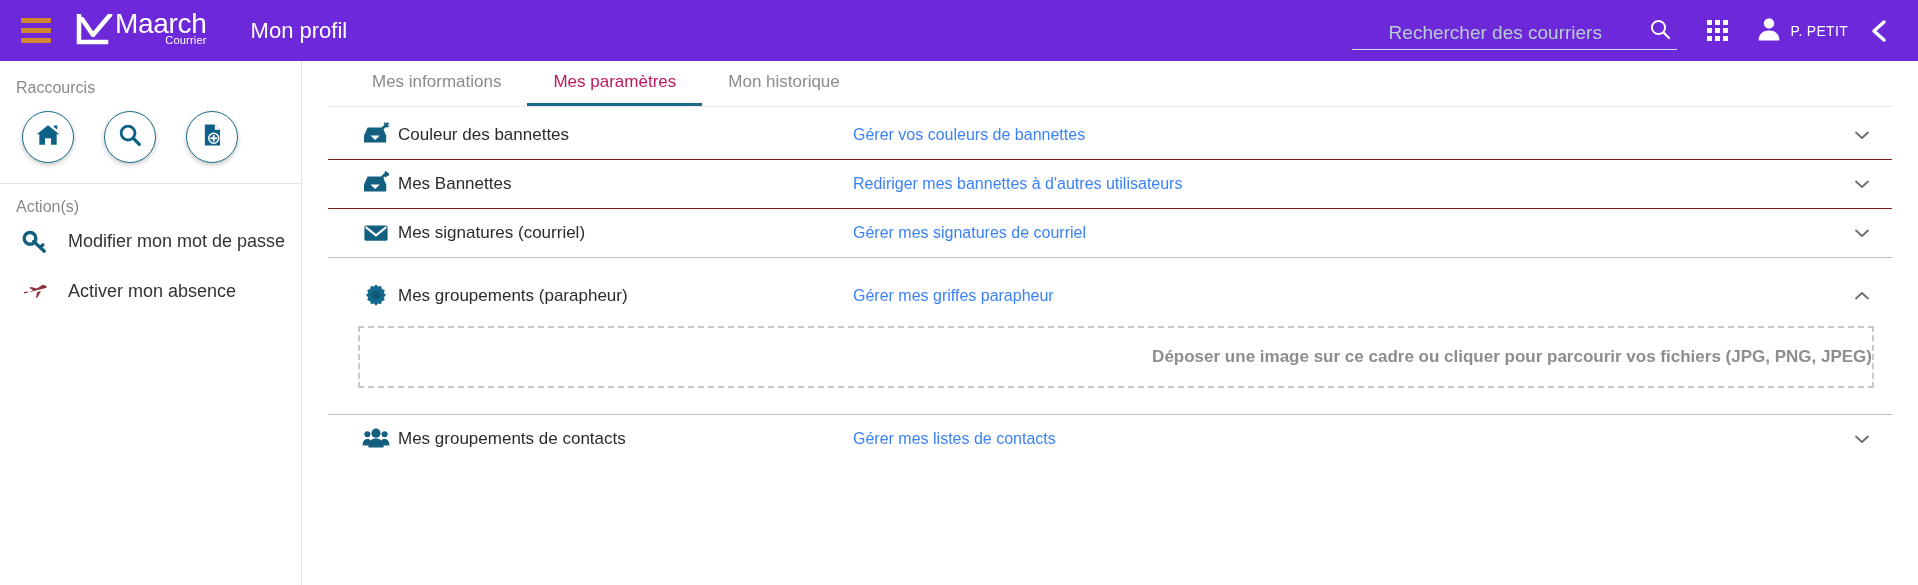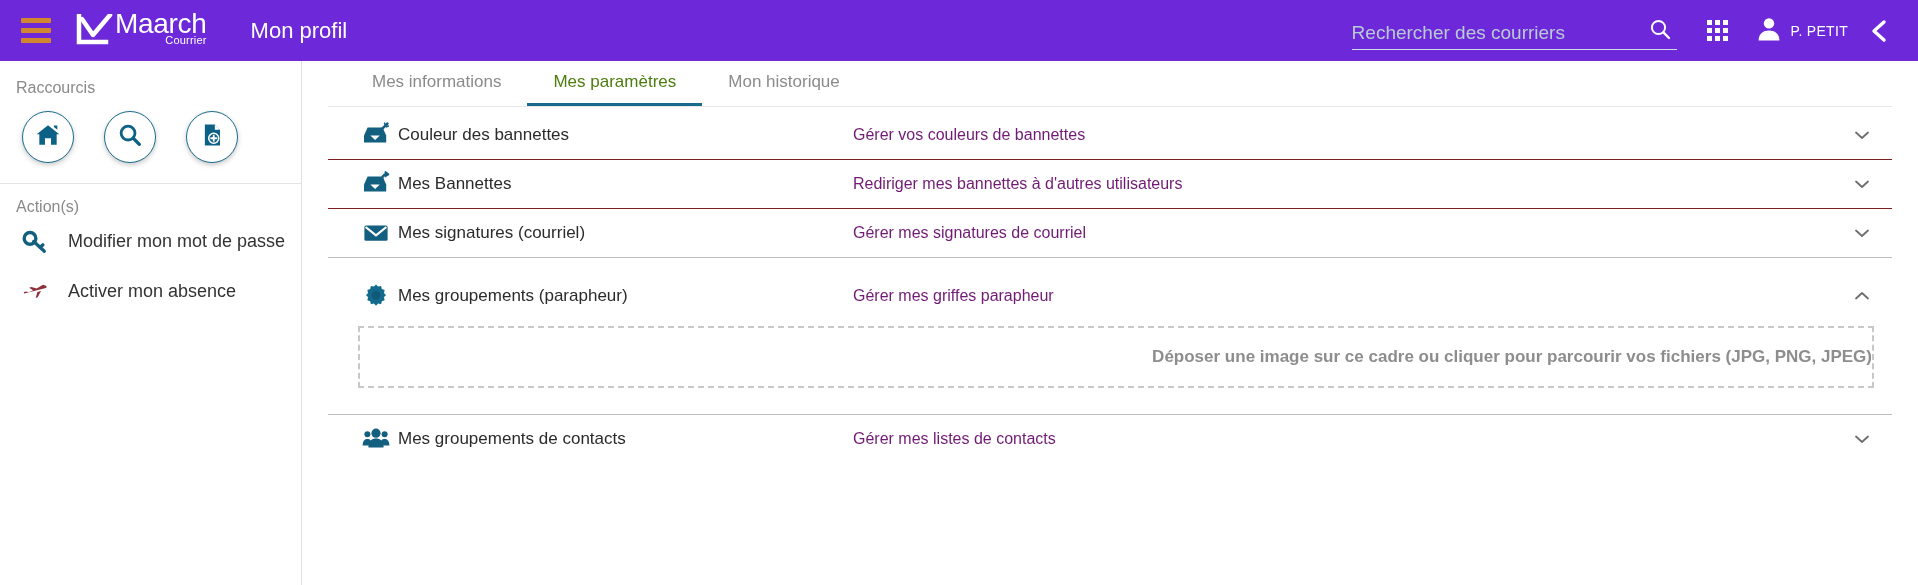--- a/index.html
+++ b/index.html
@@ -75,20 +75,21 @@
     padding-bottom: 3px;
   }
   .search-input {
     flex: 1 1 auto;
     background: transparent;
     border: none; outline: none;
     color: #ffffff;
     font-size: 19px;
     font-family: inherit;
     padding: 0 4px 2px 0;
+    margin-left: 37px;
   }
   .search-input::placeholder { color: #b9ccd6; opacity: 1; }
   .icon-btn {
     display: inline-flex;
     align-items: center; justify-content: center;
     cursor: pointer;
     flex: 0 0 auto;
   }
   .search-icon-btn { width: 34px; height: 34px; margin-left: 2px; }
   .apps-btn { width: 46px; height: 40px; margin-left: 18px; }
@@ -180,21 +181,21 @@
   .tab {
     display: flex; align-items: center;
     padding: 0 26px;
     font-size: 17px;
     color: #8b8b8b;
     cursor: pointer;
     border-bottom: 3px solid transparent;
     white-space: nowrap;
   }
   .tab.active {
-    color: #4d7c0f;
+    color: #be185d;
     border-bottom-color: #1a6a8b;
   }
 
   .panel-list { padding-top: 4px; }
 
   .panel {
     border-bottom: 1px solid #7f1d1d;
   }
   .panel.group-end { border-bottom: 1px solid #bdbdbd; }
   .panel.no-border { border-bottom: none; }
@@ -213,21 +214,21 @@
     display: flex; align-items: center; justify-content: center;
   }
   .panel-title {
     font-size: 17px;
     color: #2b2b2b;
     flex: 0 0 455px;
     white-space: nowrap;
   }
   .panel-desc {
     font-size: 16px;
-    color: #701a75;
+    color: #3b82f6;
     flex: 1 1 auto;
     white-space: nowrap;
   }
   .panel-toggle {
     width: 36px; flex: 0 0 36px;
     display: flex; align-items: center; justify-content: center;
   }
   .panel-body { padding: 6px 18px 26px 30px; }
   .dropzone {
     border: 2px dashed #c8c8c8;

